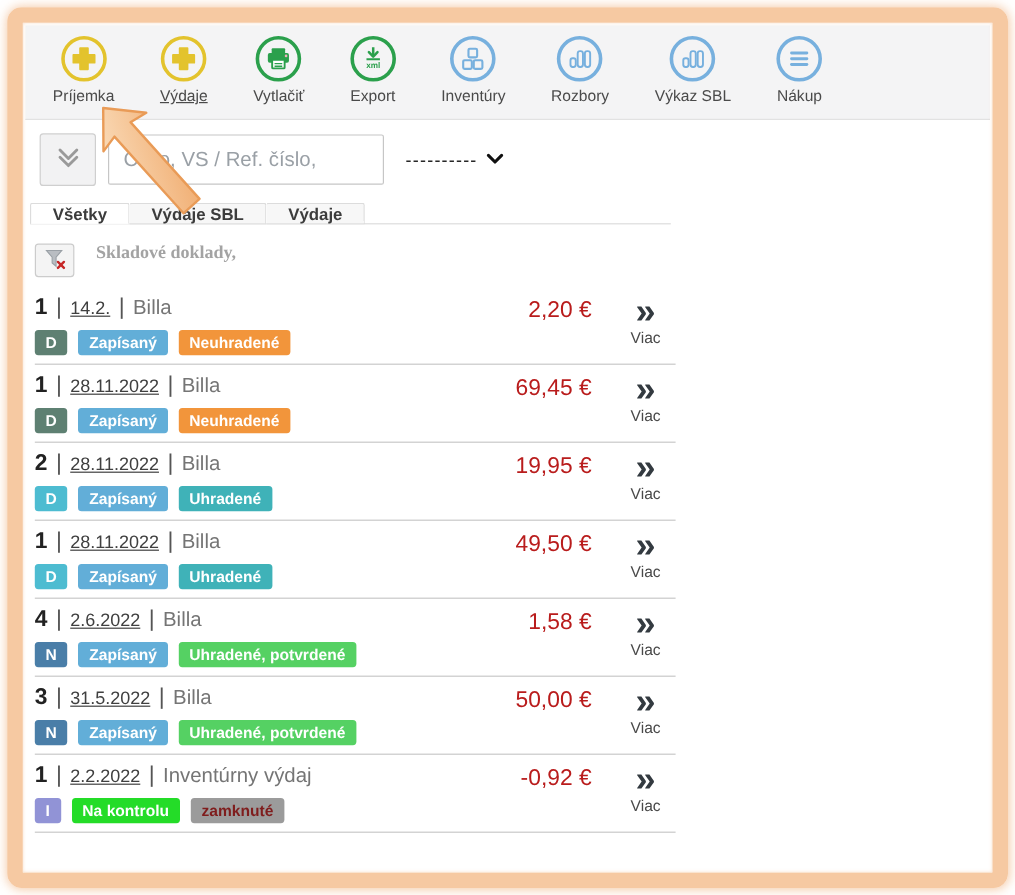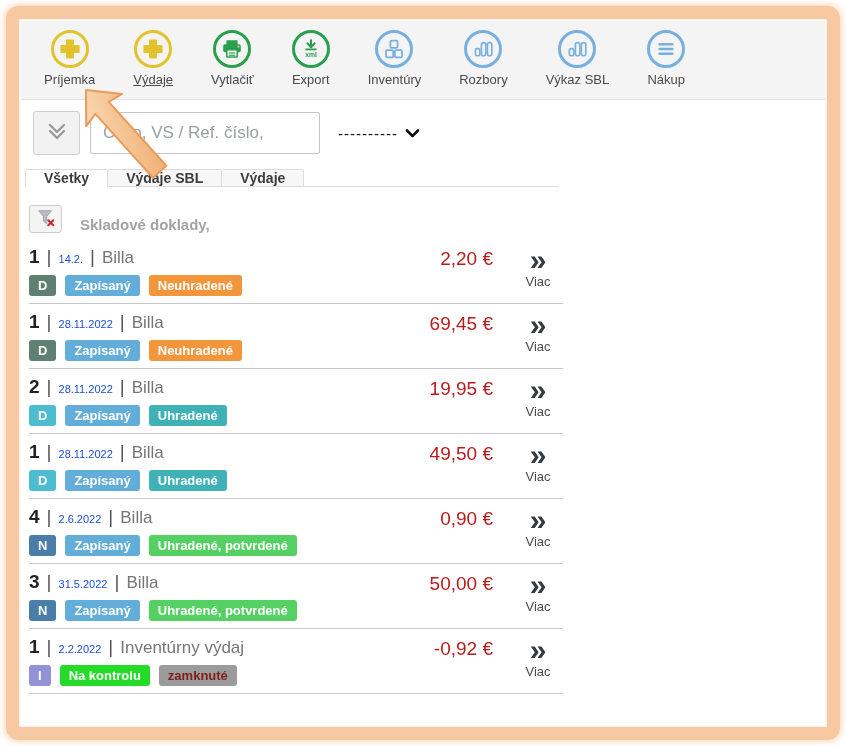--- a/index.html
+++ b/index.html
@@ -31,32 +31,32 @@
 
   
   .tabs{display:flex;margin-top:13px;width:534px;border-bottom:1px solid #dcdcdc;align-items:flex-end;margin-left:4px;}
   .tab{padding:0 18px;font-weight:bold;font-size:14px;color:#3c3c3c;background:#f7f7f7;
        border:1px solid #dcdcdc;border-left:none;margin-bottom:-1px;cursor:pointer;
        border-radius:2px 2px 0 0;}
   .tab.first{border-left:1px solid #dcdcdc;}
   .tab.active{background:#fff;border-bottom:1px solid #fff;}
 
   
-  .list-header{display:flex;align-items:flex-end;margin:16px 0 0 8px;height:30px;}
+  .list-header{display:flex;align-items:flex-start;margin:16px 0 0 8px;height:30px;font-family:Liberation Serif, serif;}
   .filter-btn{width:33px;height:28px;background:#f4f4f4;border:1px solid #ccc;border-radius:3px;
               display:flex;align-items:center;justify-content:center;cursor:pointer;padding:0;}
   .list-title{margin-left:18px;font-weight:bold;font-size:15px;color:#a3a3a3;}
 
   
   #rows{width:534px;margin:6px 0 0 8px;}
   .row{position:relative;padding:7px 0 7px 0;border-bottom:1px solid #c9c9c9;}
   .row-main{display:flex;align-items:baseline;height:24px;}
   .count{font-size:19px;font-weight:bold;color:#222;}
   .pipe{font-size:19px;color:#555;margin:0 7px;}
-  .rdate{font-size:11px;color:#1d4ed8;}
+  .rdate{font-size:15px;color:#404040;text-decoration:underline;}
   .rname{font-size:17px;color:#757575;}
   .price{position:absolute;right:70px;top:9px;font-size:19px;color:#b91c1c;}
   .badges{margin-top:5px;display:flex;gap:9px;}
   .badge{font-size:13px;font-weight:bold;color:#fff;padding:3px 9px;border-radius:3px;line-height:15px;white-space:nowrap;}
   .viac{position:absolute;right:2px;top:8px;width:46px;text-align:center;cursor:pointer;}
   .viac-icon{display:block;font-size:30px;font-weight:bold;color:#333a40;line-height:26px;}
   .viac-label{display:block;font-size:13px;color:#4a4a4a;margin-top:1px;}
 
   
   .arrow-overlay{position:absolute;left:30px;top:82px;z-index:60;pointer-events:none;}
@@ -269,21 +269,21 @@
       <span class="viac-label">Viac</span>
     </div>
   </div>
       <div class="row">
     <div class="row-main">
       <span class="count">4</span>
       <span class="pipe">|</span>
       <span class="rdate">2.6.2022</span>
       <span class="pipe">|</span>
       <span class="rname">Billa</span>
-      <span class="price">0,90 €</span>
+      <span class="price">1,58 €</span>
     </div>
     <div class="badges">
           <span class="badge" style="background: rgb(74, 126, 168); color: rgb(255, 255, 255);">N</span>
           <span class="badge" style="background: rgb(98, 174, 216); color: rgb(255, 255, 255);">Zapísaný</span>
           <span class="badge" style="background: rgb(85, 209, 99); color: rgb(255, 255, 255);">Uhradené, potvrdené</span>
         </div>
     <div class="viac">
       <span class="viac-icon">»</span>
       <span class="viac-label">Viac</span>
     </div>

